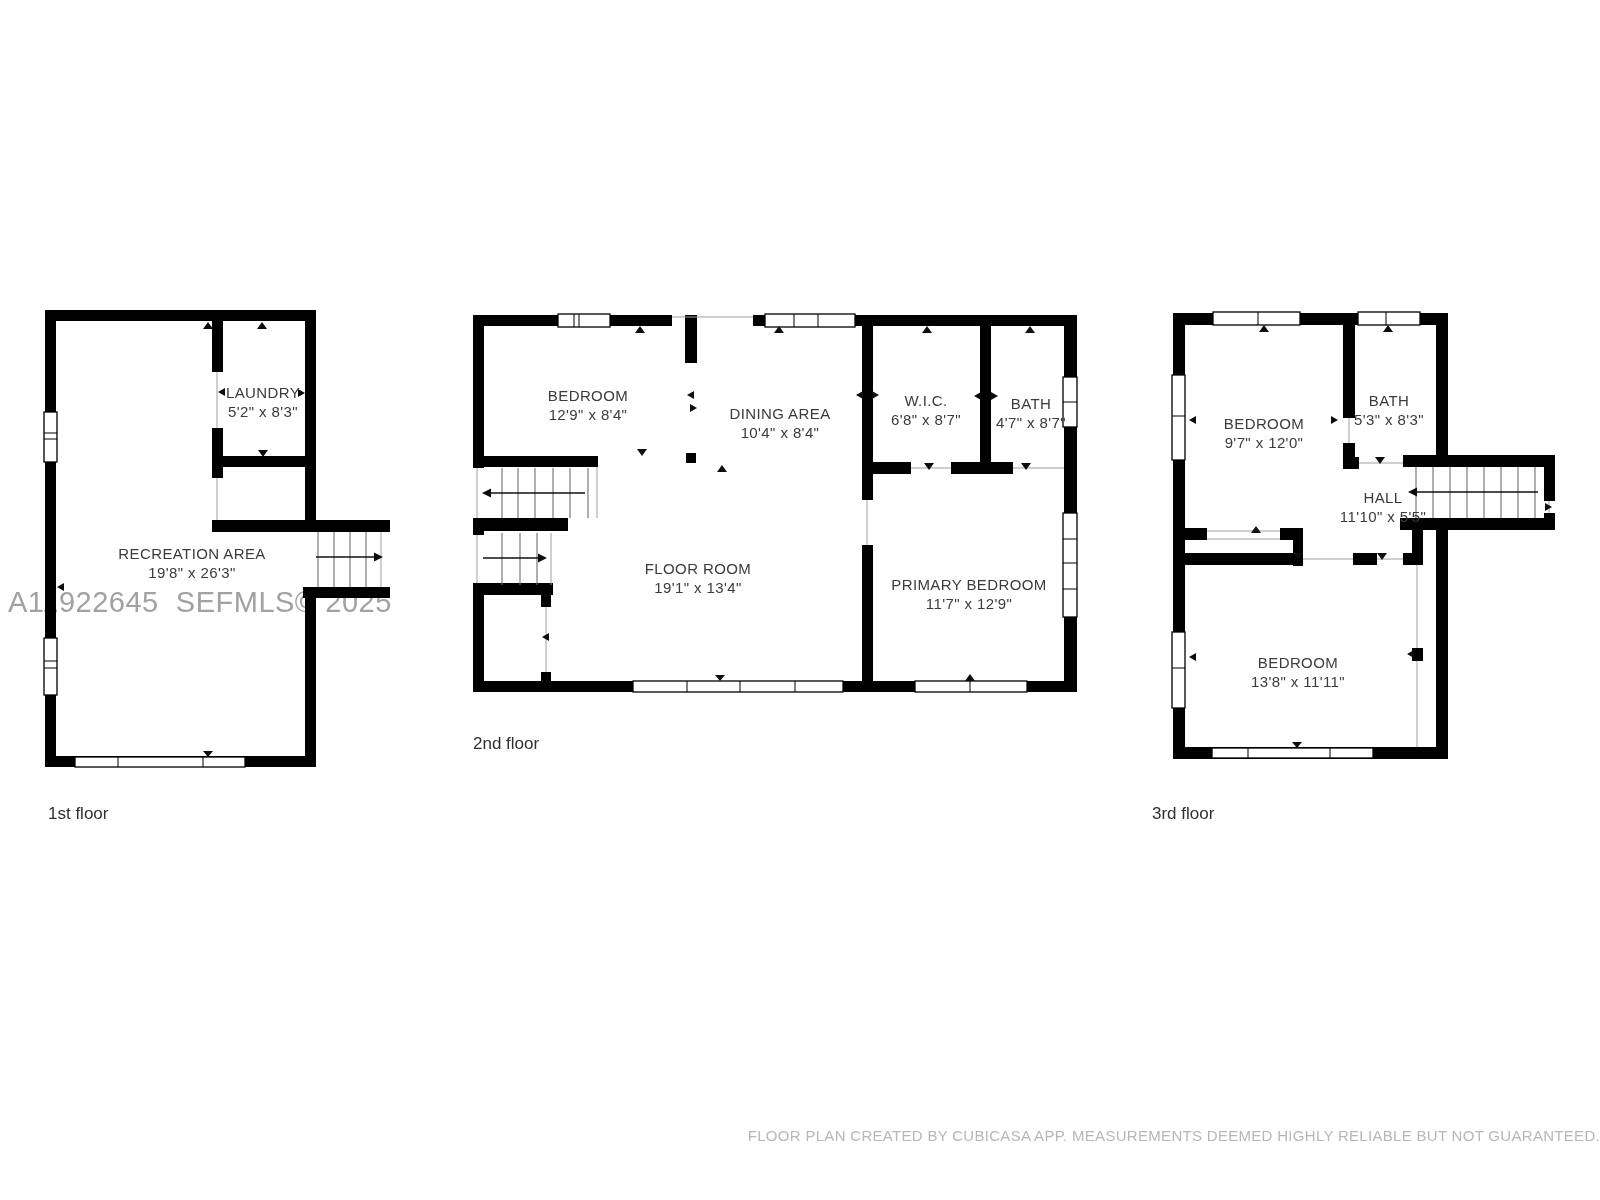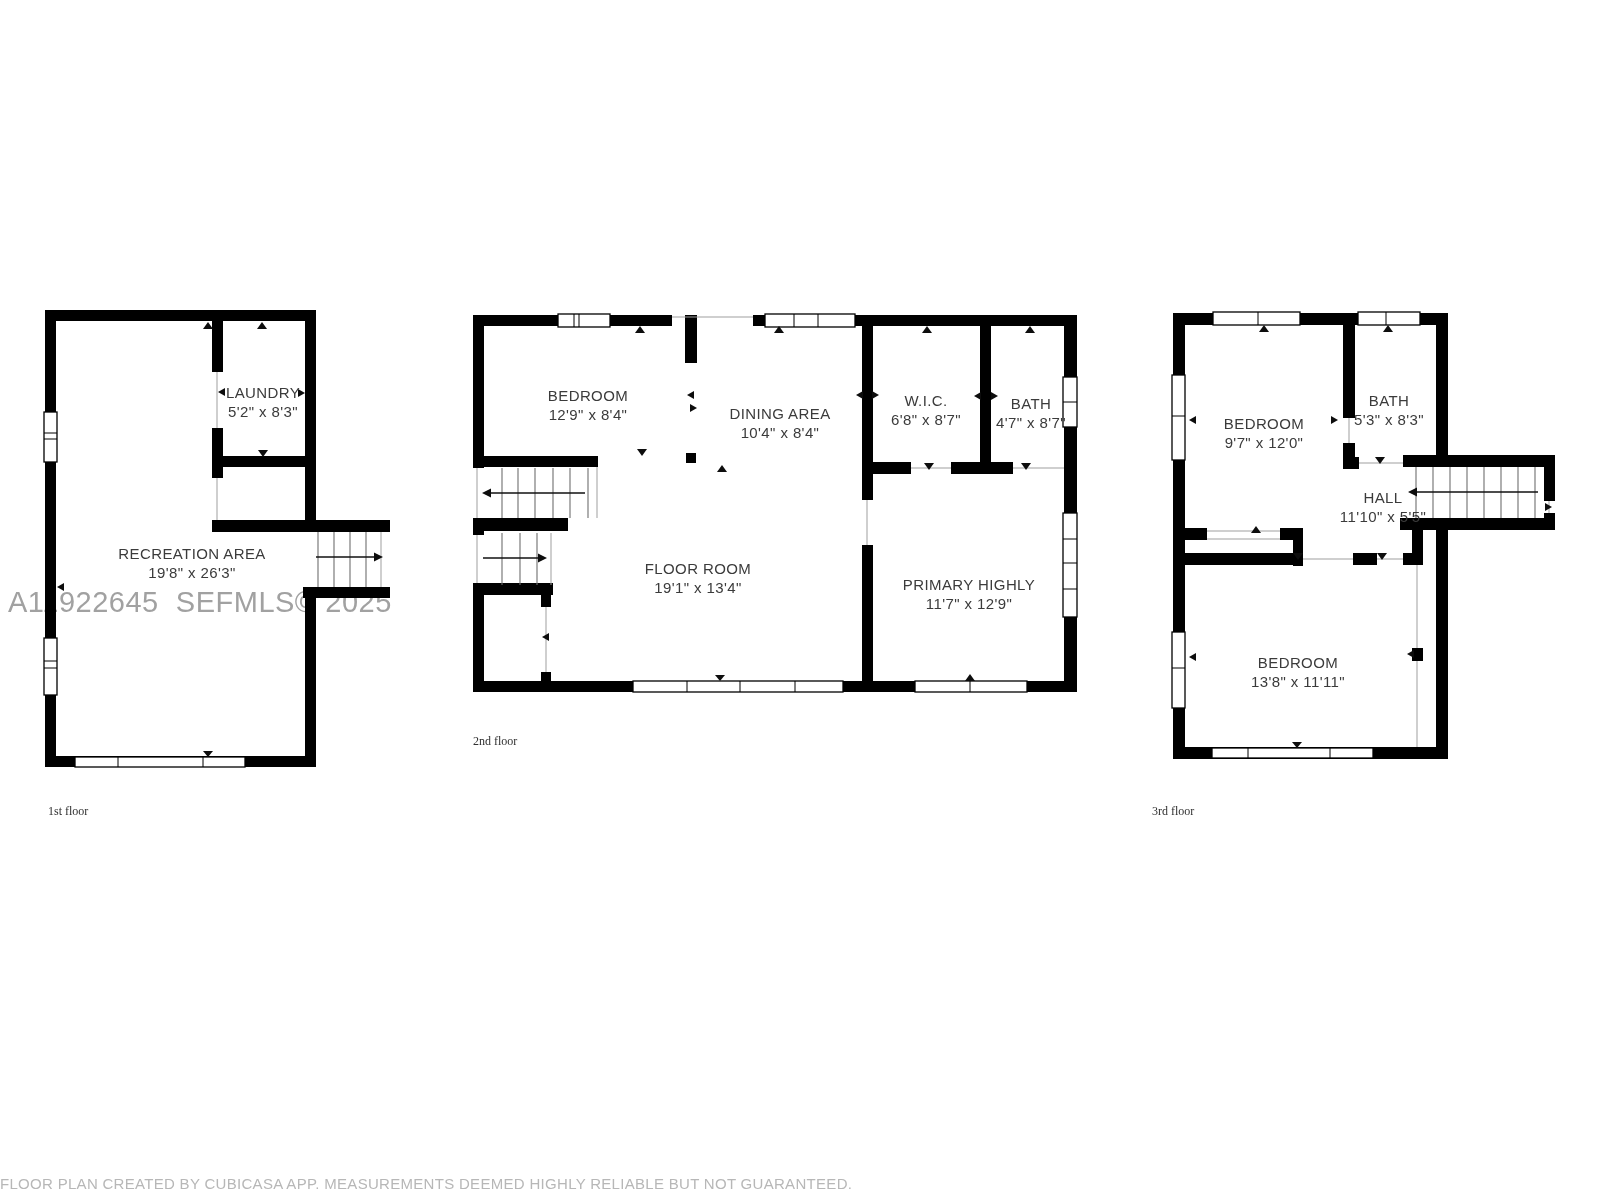--- a/index.html
+++ b/index.html
@@ -3,23 +3,23 @@
 <meta charset="utf-8">
 <style>
   html,body{margin:0;padding:0;background:#fff;}
   body{width:1600px;height:1200px;position:relative;font-family:"Liberation Sans",sans-serif;}
   .canvas{position:absolute;left:0;top:0;width:1600px;height:1200px;background:#fff;overflow:hidden;}
   .watermark{position:absolute;left:8px;top:586px;font-size:29px;color:var(--watermark,#a1a1a1);
              letter-spacing:.5px;white-space:pre;z-index:1;}
   svg.plan{position:absolute;left:0;top:0;z-index:2;}
   .room-label{position:absolute;transform:translateX(-50%);text-align:center;z-index:3;
               color:var(--room_label,#3b3b3b);font-size:15px;line-height:19px;letter-spacing:.4px;white-space:nowrap;}
-  .floor-label{position:absolute;z-index:3;font-size:12px;color:var(--floor_label,#303030);font-family:Liberation Serif, serif;}
-  .footer{position:absolute;left:0;right:0;top:1127px;text-align:left;font-size:15px;
-          letter-spacing:.3px;color:var(--footer,#b7b7b7);z-index:3;margin-top:48px;}
+  .floor-label{position:absolute;z-index:3;font-size:17px;color:var(--floor_label,#303030);}
+  .footer{position:absolute;left:0;right:0;top:1127px;text-align:right;font-size:15px;
+          letter-spacing:.3px;color:var(--footer,#b7b7b7);z-index:3;}
   .wall{fill:var(--wall,#000);}
   .win{fill:#fff;stroke:#000;stroke-width:1.3;}
   .wl{stroke:#000;stroke-width:1;}
   .tread{stroke:#6e6e6e;stroke-width:1.1;}
   .thin{stroke:#9f9f9f;stroke-width:1;}
   .arr{stroke:#111;stroke-width:1.3;}
   .tri{fill:#0d0d0d;}
 </style>
 </head>
 <body>
@@ -274,21 +274,21 @@
   </div>
   <div class="room-label" style="left:1031px;top:394px">
     <div>BATH</div>
     <div>4'7" x 8'7"</div>
   </div>
   <div class="room-label" style="left:698px;top:559px">
     <div>FLOOR ROOM</div>
     <div>19'1" x 13'4"</div>
   </div>
   <div class="room-label" style="left:969px;top:575px">
-    <div>PRIMARY HIGHLY</div>
+    <div>PRIMARY BEDROOM</div>
     <div>11'7" x 12'9"</div>
   </div>
 
   <div class="room-label" style="left:1264px;top:414px">
     <div>BEDROOM</div>
     <div>9'7" x 12'0"</div>
   </div>
   <div class="room-label" style="left:1389px;top:391px">
     <div>BATH</div>
     <div>5'3" x 8'3"</div>

